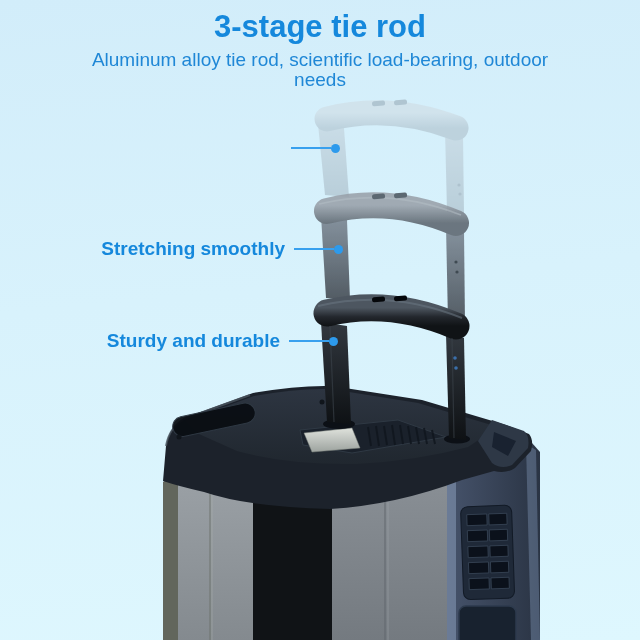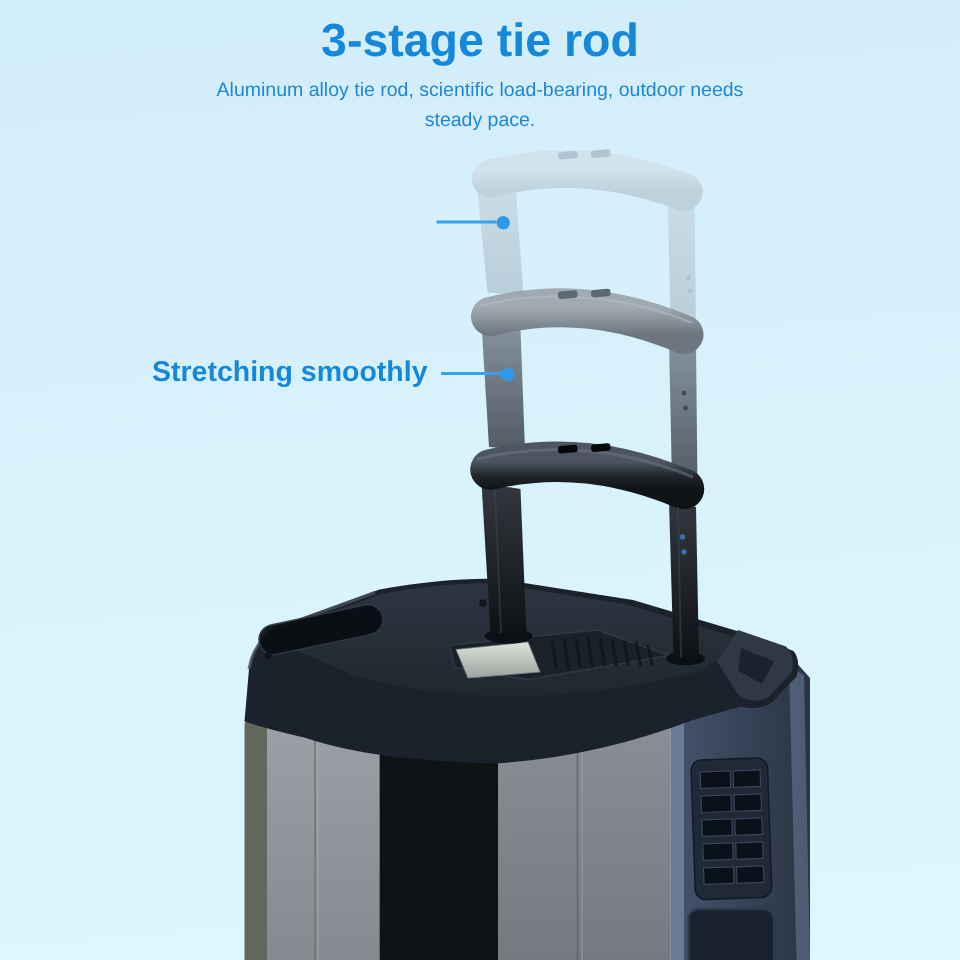--- a/index.html
+++ b/index.html
@@ -12,21 +12,21 @@
     padding-left:29px;
   }
   
   .header{position:absolute;top:8px;left:0;width:640px;text-align:center;}
   .title{
     margin:0;font-size:31px;line-height:38px;font-weight:bold;
     color:#1588dc;letter-spacing:0px;
   }
   .subtitle{
     margin:4px auto 0 auto;width:480px;
-    font-size:13px;line-height:20px;font-weight:400;color:#1f87d6;
+    font-size:19px;line-height:20px;font-weight:400;color:#1f87d6;
   }
   .subtitle span{display:block;}
   
   .callout{
     position:absolute;left:0;height:28px;
     display:flex;align-items:center;justify-content:flex-end;
     z-index:5;
   }
   .callout .label{
     font-size:19px;font-weight:bold;color:#1588dc;white-space:nowrap;
@@ -189,27 +189,31 @@
       <circle cx="456" cy="368" r="1.8" fill="#3d77b8" opacity="0.9"></circle>
       <path d="M330,326 L334,422" stroke="#3c444c" stroke-width="1.2" opacity="0.6"></path>
       <path d="M452,338 L454,438" stroke="#3c444c" stroke-width="1.2" opacity="0.6"></path>
     </g>
   </svg>
 
   <div class="header">
     <h1 class="title">3-stage tie rod</h1>
     <p class="subtitle">
       <span>Aluminum alloy tie rod, scientific load-bearing, outdoor needs</span>
-      <span>steady pace.</span>
     </p>
   </div>
 
   <div class="callout" id="callout-1">
     <span class="leader-line"></span>
     <span class="leader-dot"></span>
   </div>
   <div class="callout" id="callout-2">
     <span class="label">Stretching smoothly</span>
     <span class="leader-line"></span>
     <span class="leader-dot"></span>
   </div>
+  <div class="callout" id="callout-3">
+    <span class="label">Sturdy and durable</span>
+    <span class="leader-line"></span>
+    <span class="leader-dot"></span>
+  </div>
 
 </div>
 
 </body></html>

